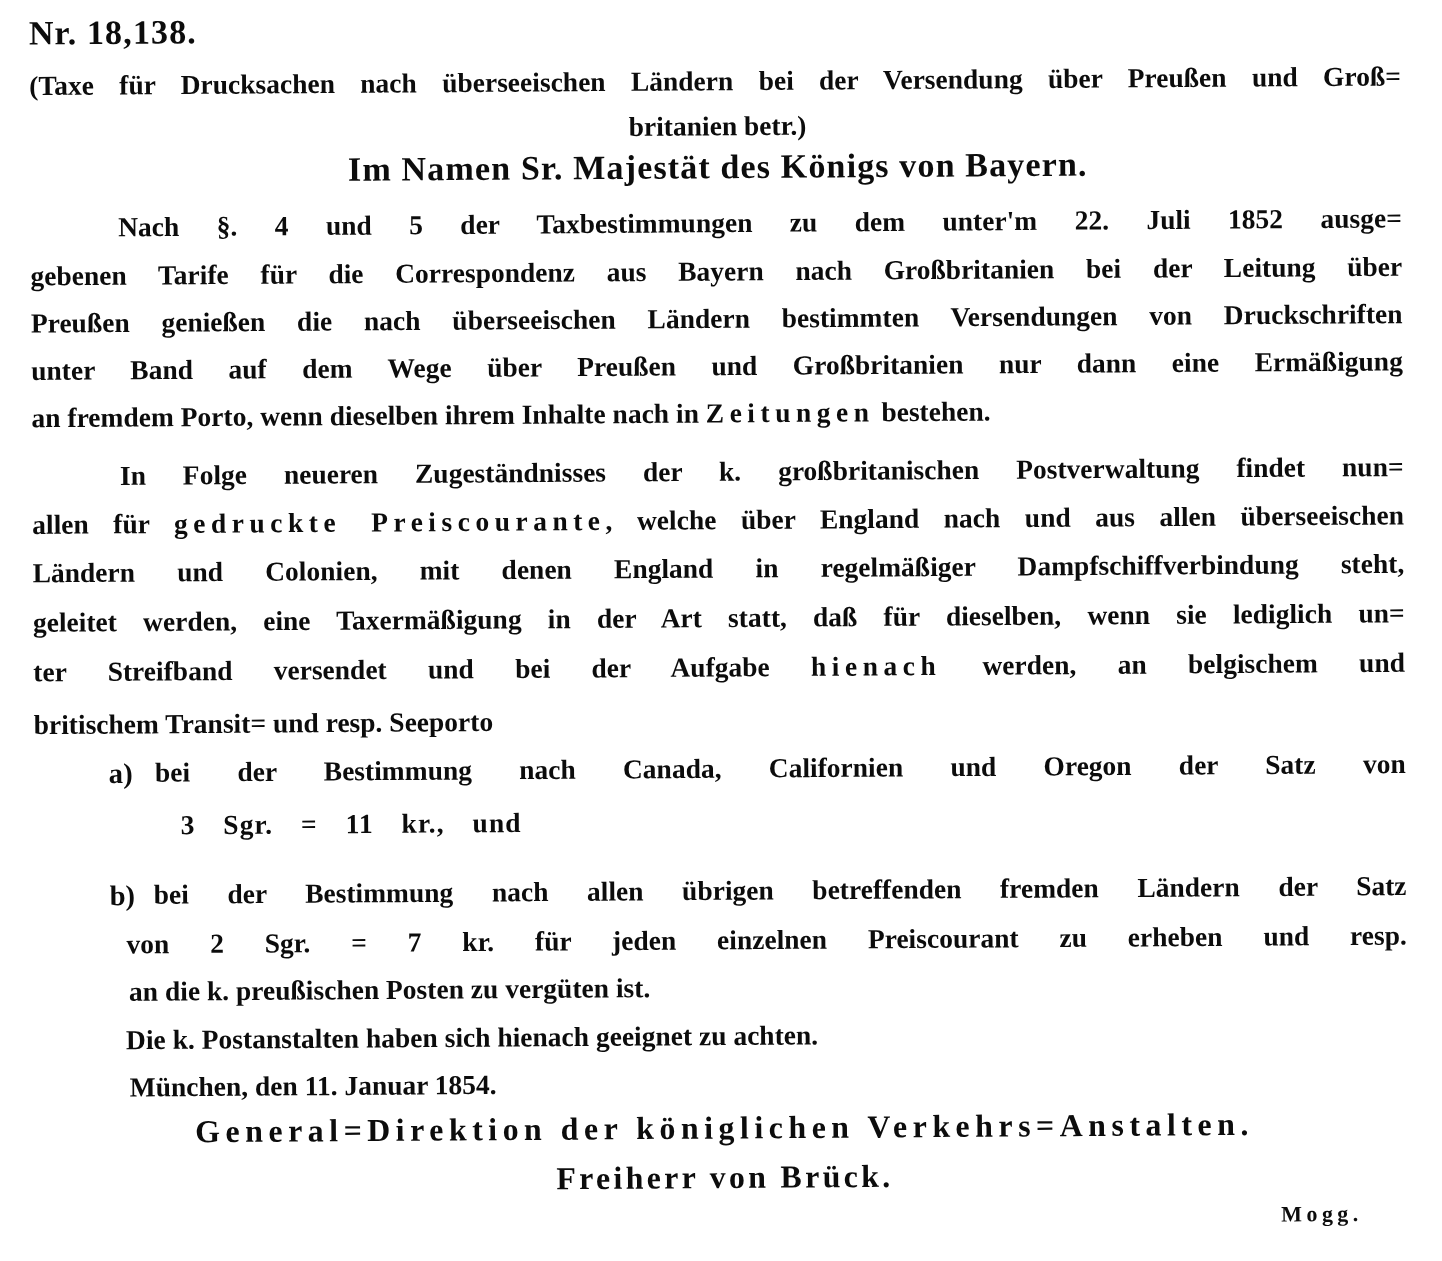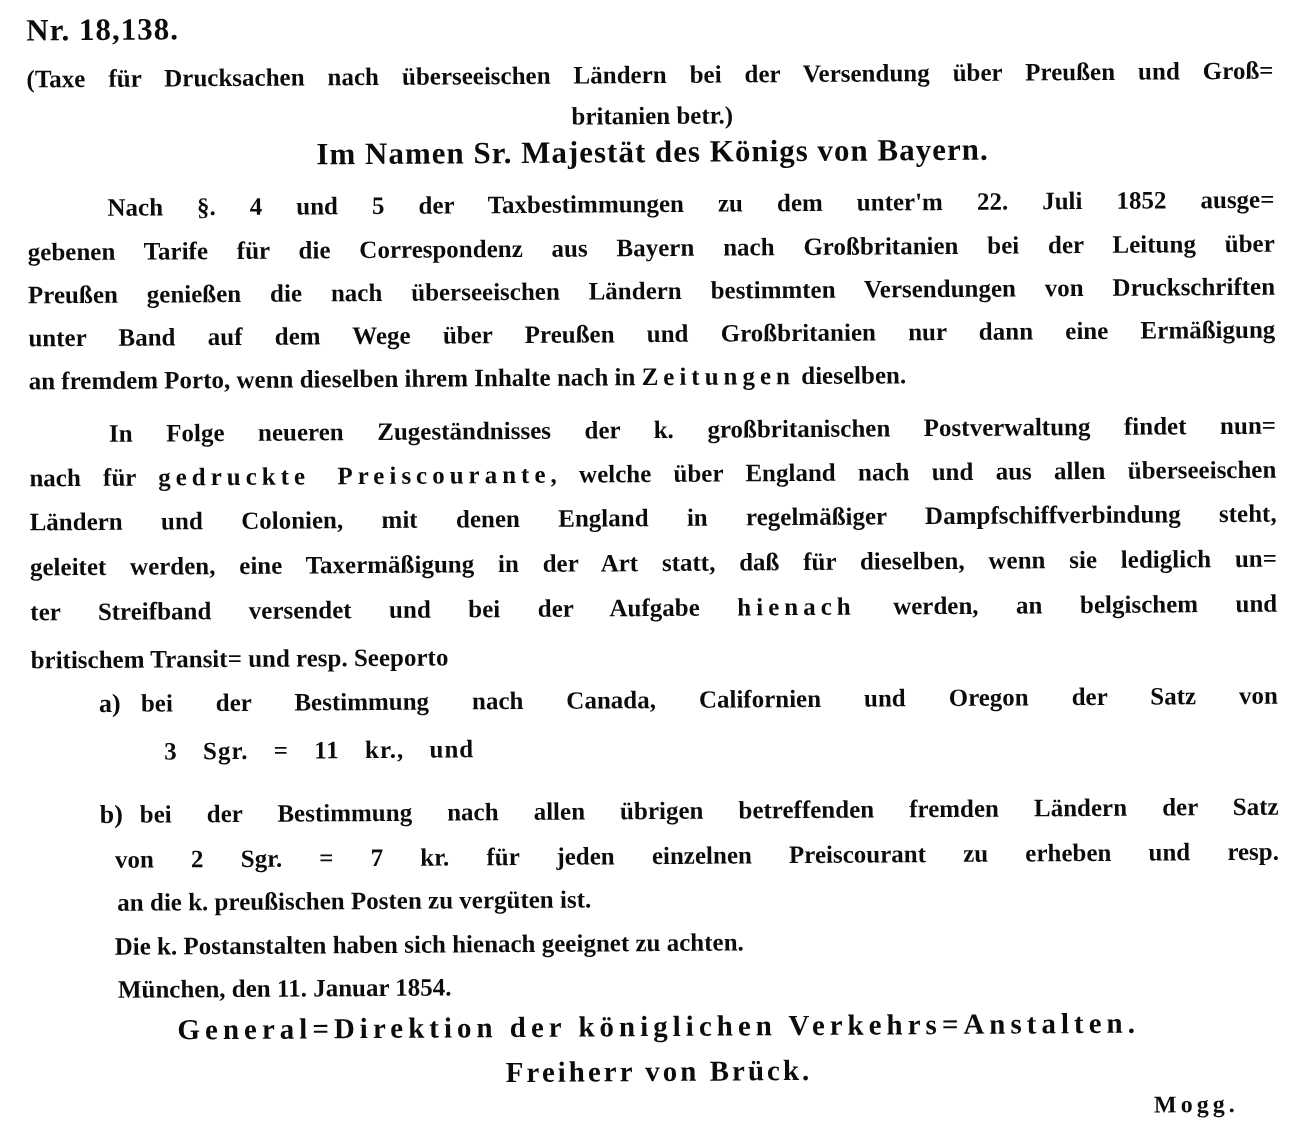--- a/index.html
+++ b/index.html
@@ -37,42 +37,42 @@
   .c { left: 0; right: 0; text-align: center; }
   .docnum { font-size: 31px; letter-spacing: 1px; }
   .inv { font-size: 31px; letter-spacing: 1px; }
   
   .sp { letter-spacing: 5px; }
   
   .ws { word-spacing: 18px; letter-spacing: 1px; }
   .marker { font-size: 26px; }
   .auth { font-size: 29px; letter-spacing: 5px; }
   .sig  { font-size: 29px; letter-spacing: 3px; }
-  .mogg { font-size: 24px; letter-spacing: 4px; right: 76px; text-align: left; margin-left: 14px; }
+  .mogg { font-size: 20px; letter-spacing: 4px; right: 76px; text-align: left; margin-left: 14px; }
 </style>
 </head>
 <body>
 
 <div class="sheet">
 
   <div class="line docnum" style="top:8px; left:30px">Nr. 18,138.</div>
 
   <div class="line j" style="top:57px">(Taxe für Drucksachen nach überseeischen Ländern bei der Versendung über Preußen und Groß=</div>
   <div class="line c" style="top:98px">britanien betr.)</div>
 
   <div class="line c inv" style="top:134px">Im Namen Sr. Majestät des Königs von Bayern.</div>
 
   <div class="line j" style="top:186px; left:110px">Nach §. 4 und 5 der Taxbestimmungen zu dem unter'm 22. Juli 1852 ausge=</div>
   <div class="line j" style="top:230px">gebenen Tarife für die Correspondenz aus Bayern nach Großbritanien bei der Leitung über</div>
   <div class="line j" style="top:273px">Preußen genießen die nach überseeischen Ländern bestimmten Versendungen von Druckschriften</div>
   <div class="line j" style="top:316px">unter Band auf dem Wege über Preußen und Großbritanien nur dann eine Ermäßigung</div>
-  <div class="line" style="top:359px; left:30px"><span>an fremdem Porto, wenn dieselben ihrem Inhalte nach in </span><span class="sp">Zeitungen</span><span> dieselben.</span></div>
+  <div class="line" style="top:359px; left:30px"><span>an fremdem Porto, wenn dieselben ihrem Inhalte nach in </span><span class="sp">Zeitungen</span><span> bestehen.</span></div>
 
   <div class="line j" style="top:412px; left:110px">In Folge neueren Zugeständnisses der k. großbritanischen Postverwaltung findet nun=</div>
-  <div class="line j" style="top:456px"><span>nach für </span><span class="sp">gedruckte Preiscourante</span><span>, welche über England nach und aus allen überseeischen</span></div>
+  <div class="line j" style="top:456px"><span>allen für </span><span class="sp">gedruckte Preiscourante</span><span>, welche über England nach und aus allen überseeischen</span></div>
   <div class="line j" style="top:500px">Ländern und Colonien, mit denen England in regelmäßiger Dampfschiffverbindung steht,</div>
   <div class="line j" style="top:545px">geleitet werden, eine Taxermäßigung in der Art statt, daß für dieselben, wenn sie lediglich un=</div>
   <div class="line j" style="top:590px"><span>ter Streifband versendet und bei der Aufgabe </span><span class="sp">hienach</span><span> werden, an belgischem und</span></div>
   <div class="line" style="top:638px; left:30px">britischem Transit= und resp. Seeporto</div>
 
   <div class="line marker" style="top:682px; left:98px">a)</div>
   <div class="line j" style="top:682px; left:140px">bei der Bestimmung nach Canada, Californien und Oregon der Satz von</div>
   <div class="line ws" style="top:730px; left:163px">3 Sgr. = 11 kr., und</div>
 
   <div class="line marker" style="top:793px; left:98px">b)</div>

